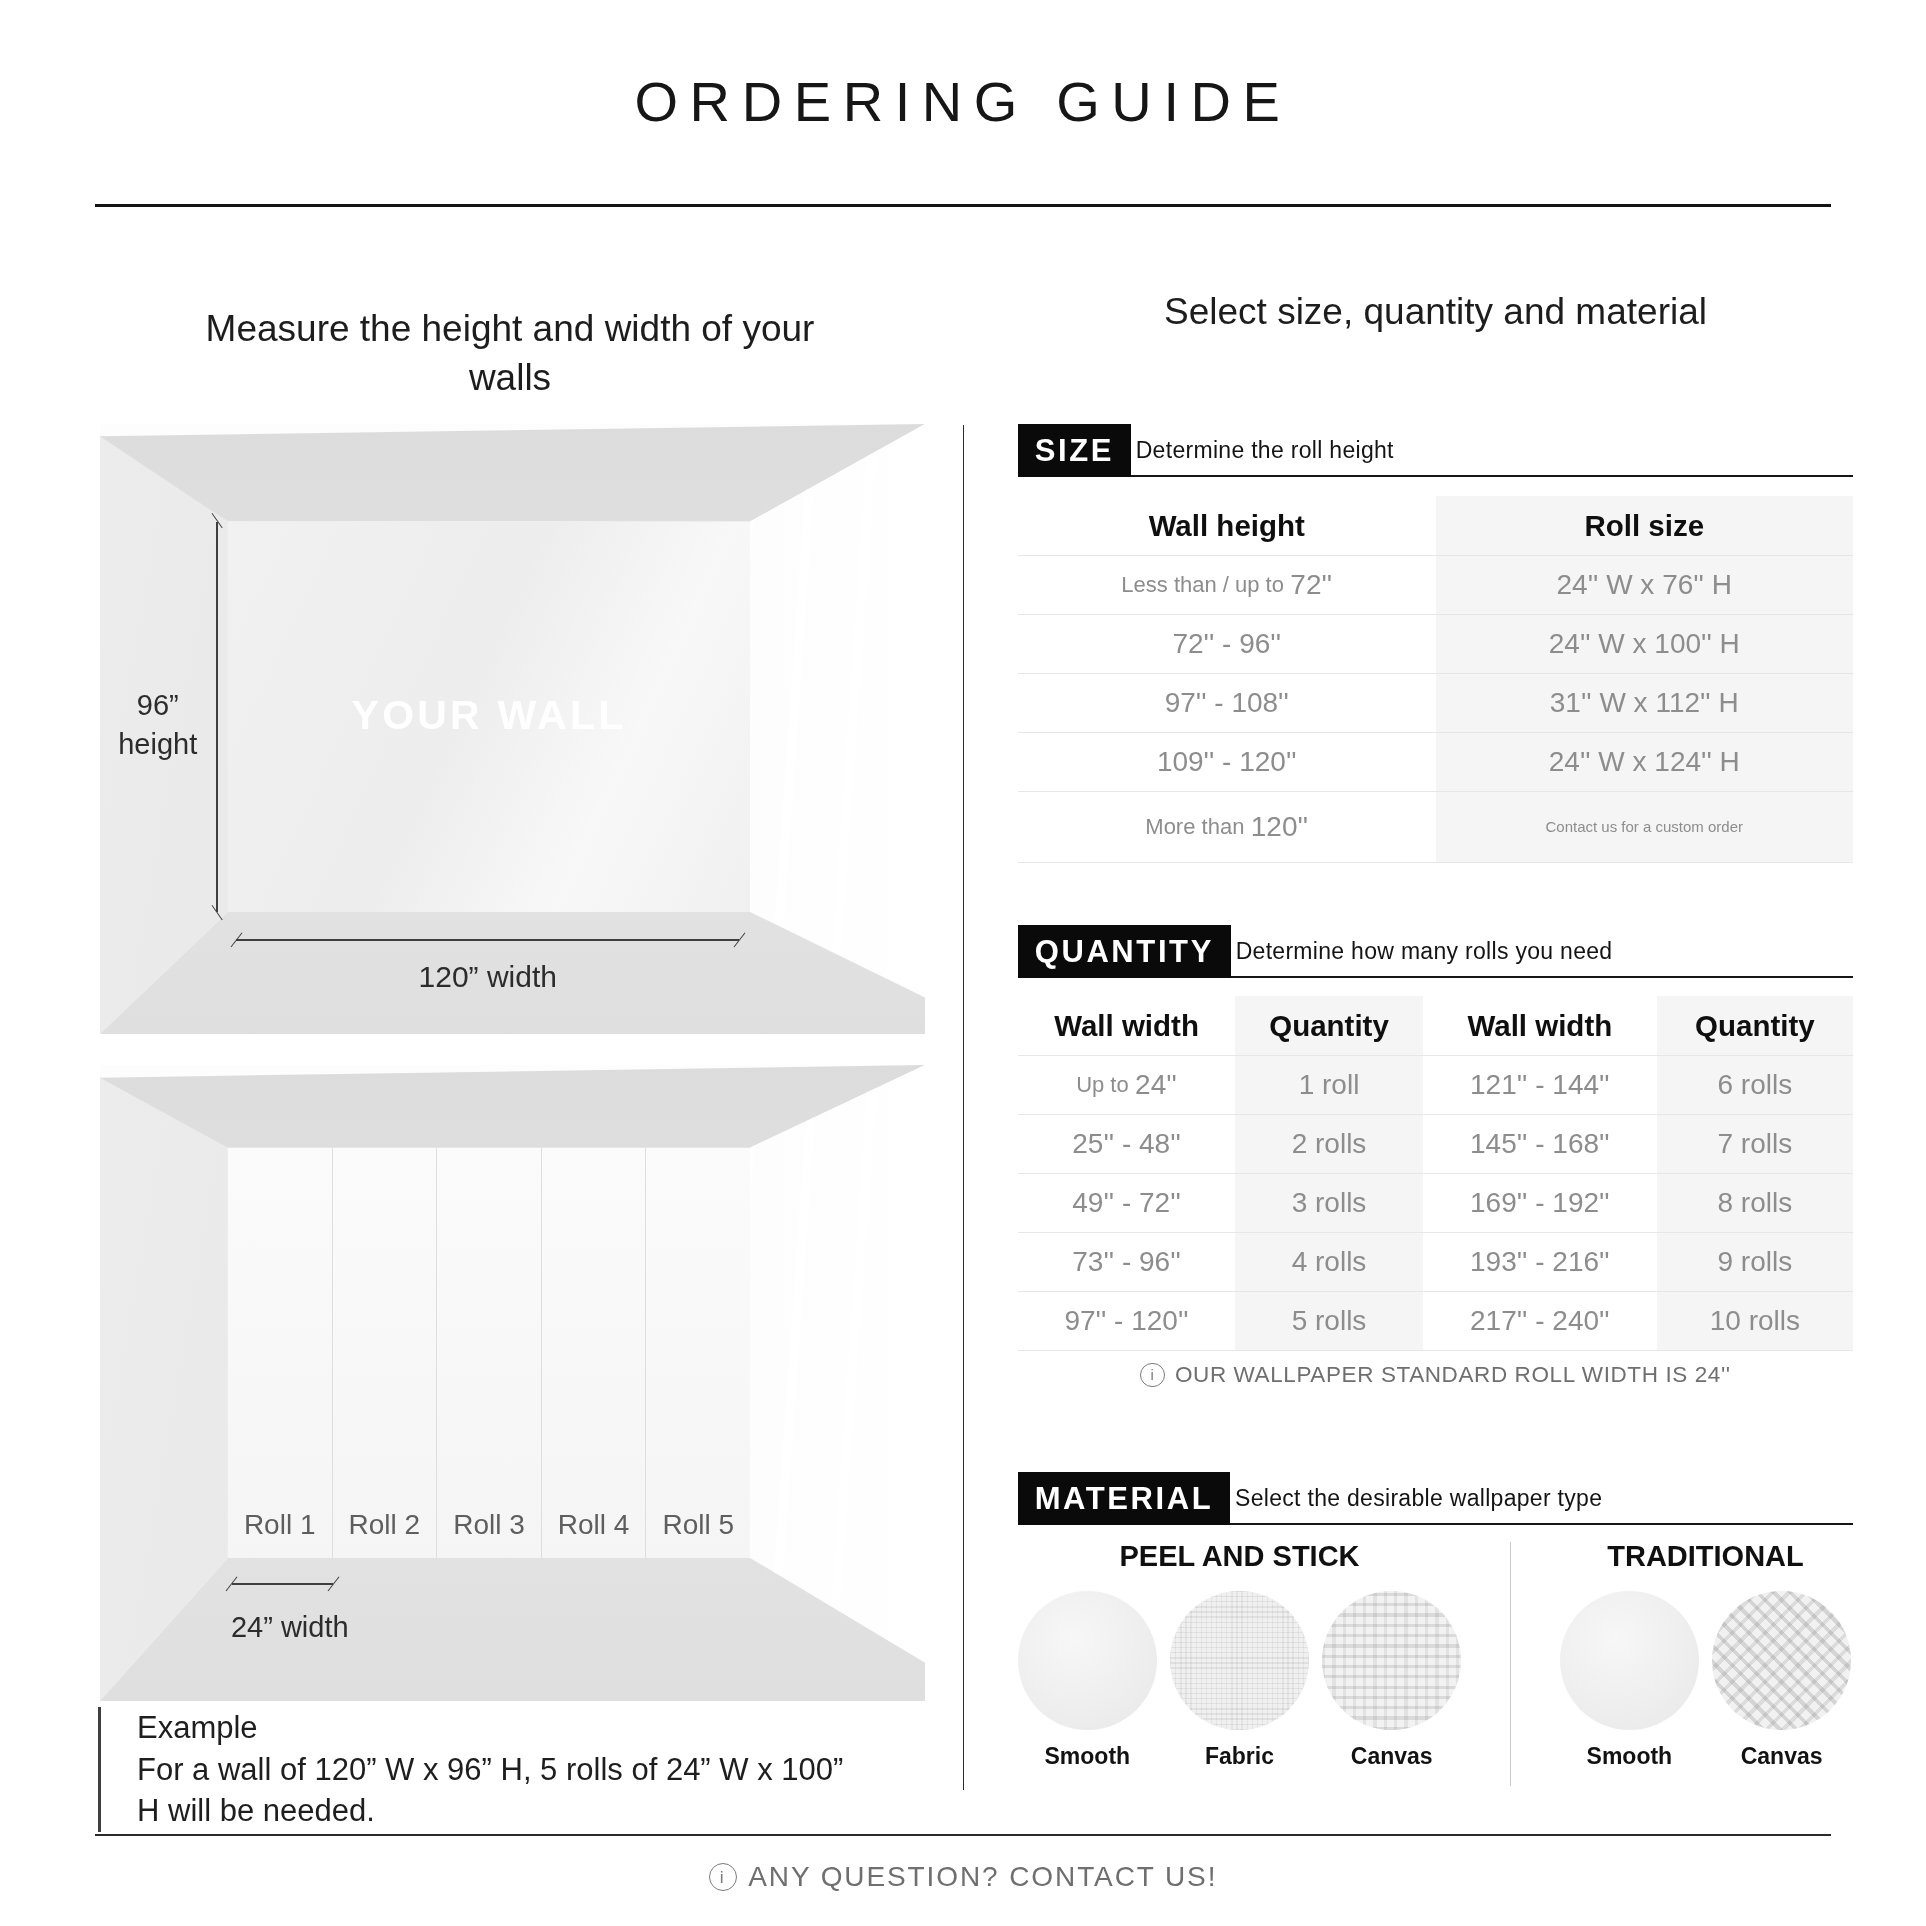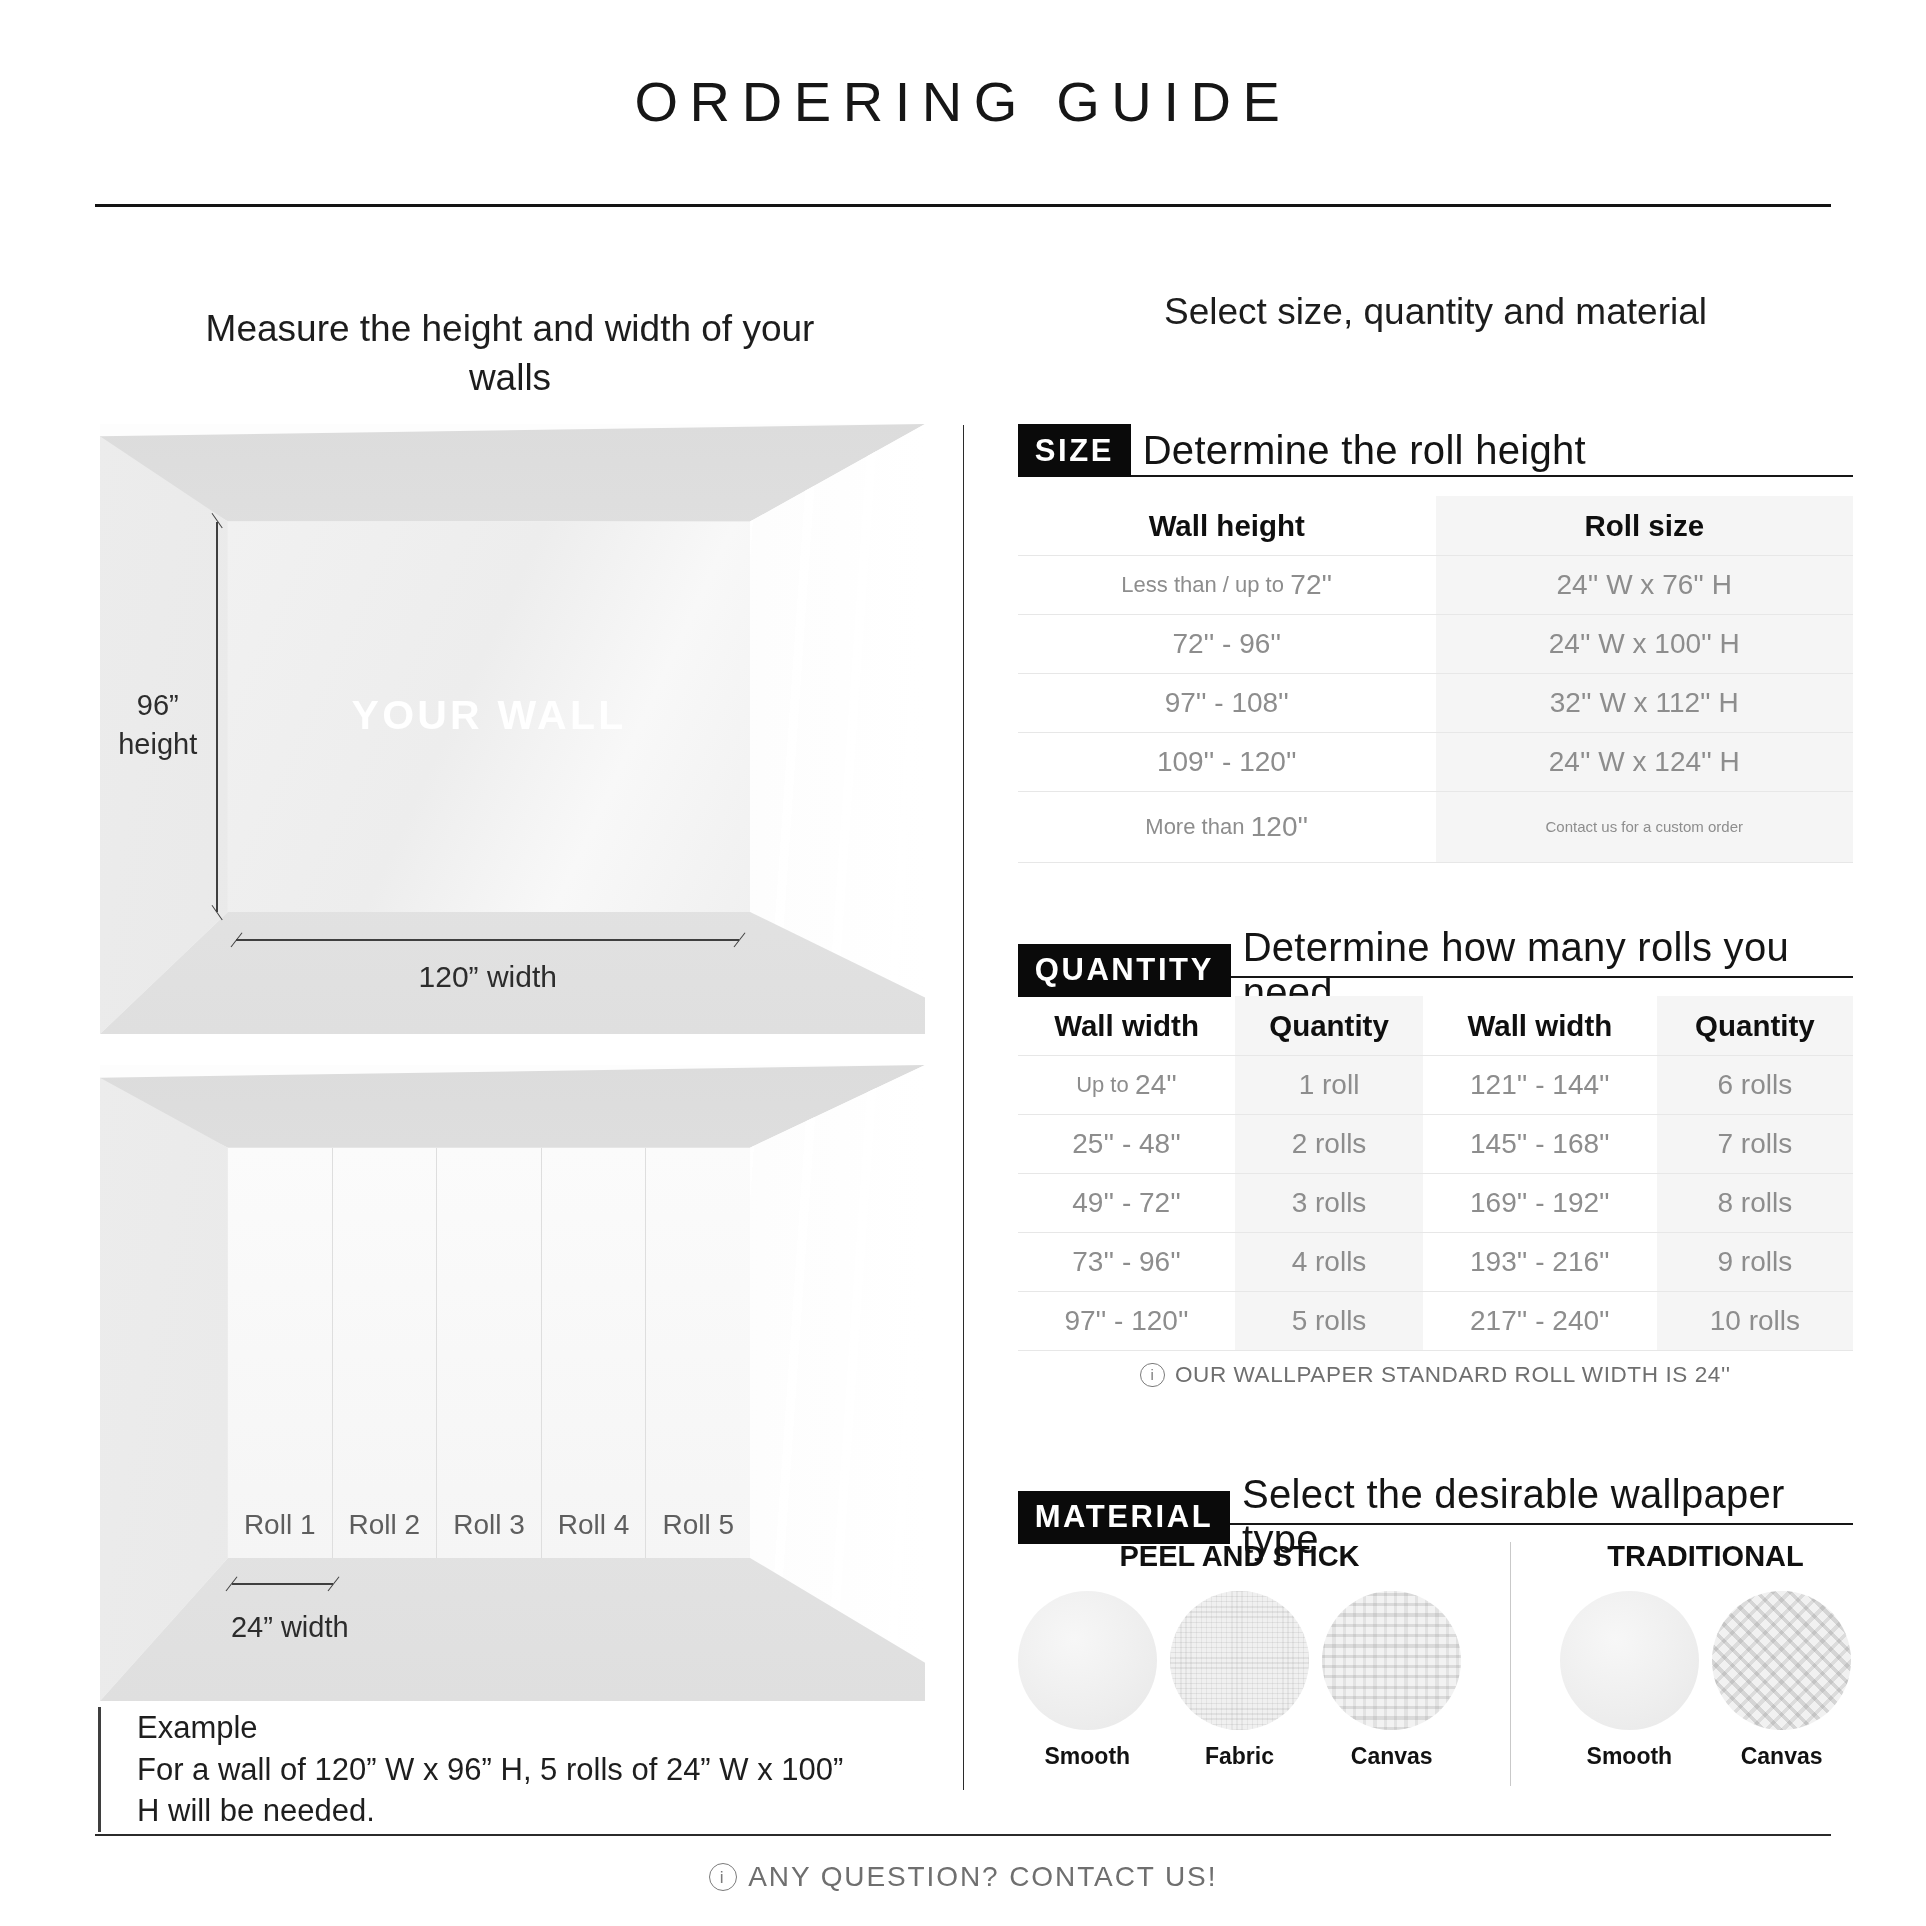--- a/index.html
+++ b/index.html
@@ -74,21 +74,21 @@
   
   .example { position:absolute; left:98px; top:1707px; width:803px;
     border-left:3.2px solid #3f3f3f; padding-left:36px;
     font-size:31px; line-height:1.34; color:#1e1e1e; }
   .example .body { display:block; max-width:726px; }
 
   
   .sec-head { position:absolute; left:1018px; width:835px; display:flex; align-items:center; }
   .badge { background:#0a0a0a; color:#ffffff; font-size:31px; font-weight:700;
     letter-spacing:2.6px; padding:0 16.7px; height:53px; display:flex; align-items:center; z-index:2; }
-  .sec-title { font-size:40px; color:#141414; margin-left:12px; letter-spacing:0.3px; }
+  .sec-title { font-size:23px; color:#141414; margin-left:5px; letter-spacing:0.3px; }
   .sec-line { position:absolute; left:0; right:0; top:51px; height:1.9px; background:#161616; }
 
   .table { position:absolute; left:1018px; width:835px; border-bottom:1.3px solid #e7e7e7; }
   .trow { display:flex; }
   .trow + .trow { border-top:1.3px solid #e7e7e7; }
   .cell { display:flex; align-items:center; justify-content:center; text-align:center; }
   .shaded { background:#f5f5f5; }
   .th { font-size:29.5px; font-weight:600; color:#0f0f0f; }
   .val { font-size:28px; color:#8d8d8d; }
   .pfx { font-size:22px; color:#8d8d8d; margin-right:6.4px; }
@@ -223,21 +223,21 @@
       </div>
     <div class="cell shaded">
         <span class="val">24'' W x 100'' H</span>
       </div>
   </div>
   <div class="trow">
     <div class="cell">
         <span class="val">97'' - 108''</span>
       </div>
     <div class="cell shaded">
-        <span class="val">32'' W x 112'' H</span>
+        <span class="val">31'' W x 112'' H</span>
       </div>
   </div>
   <div class="trow">
     <div class="cell">
         <span class="val">109'' - 120''</span>
       </div>
     <div class="cell shaded">
         <span class="val">24'' W x 124'' H</span>
       </div>
   </div>

